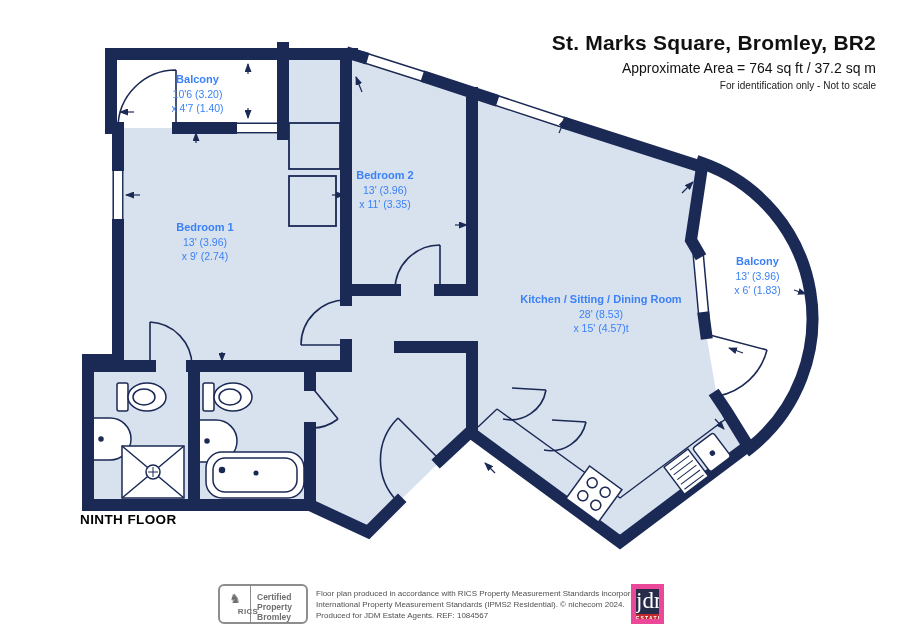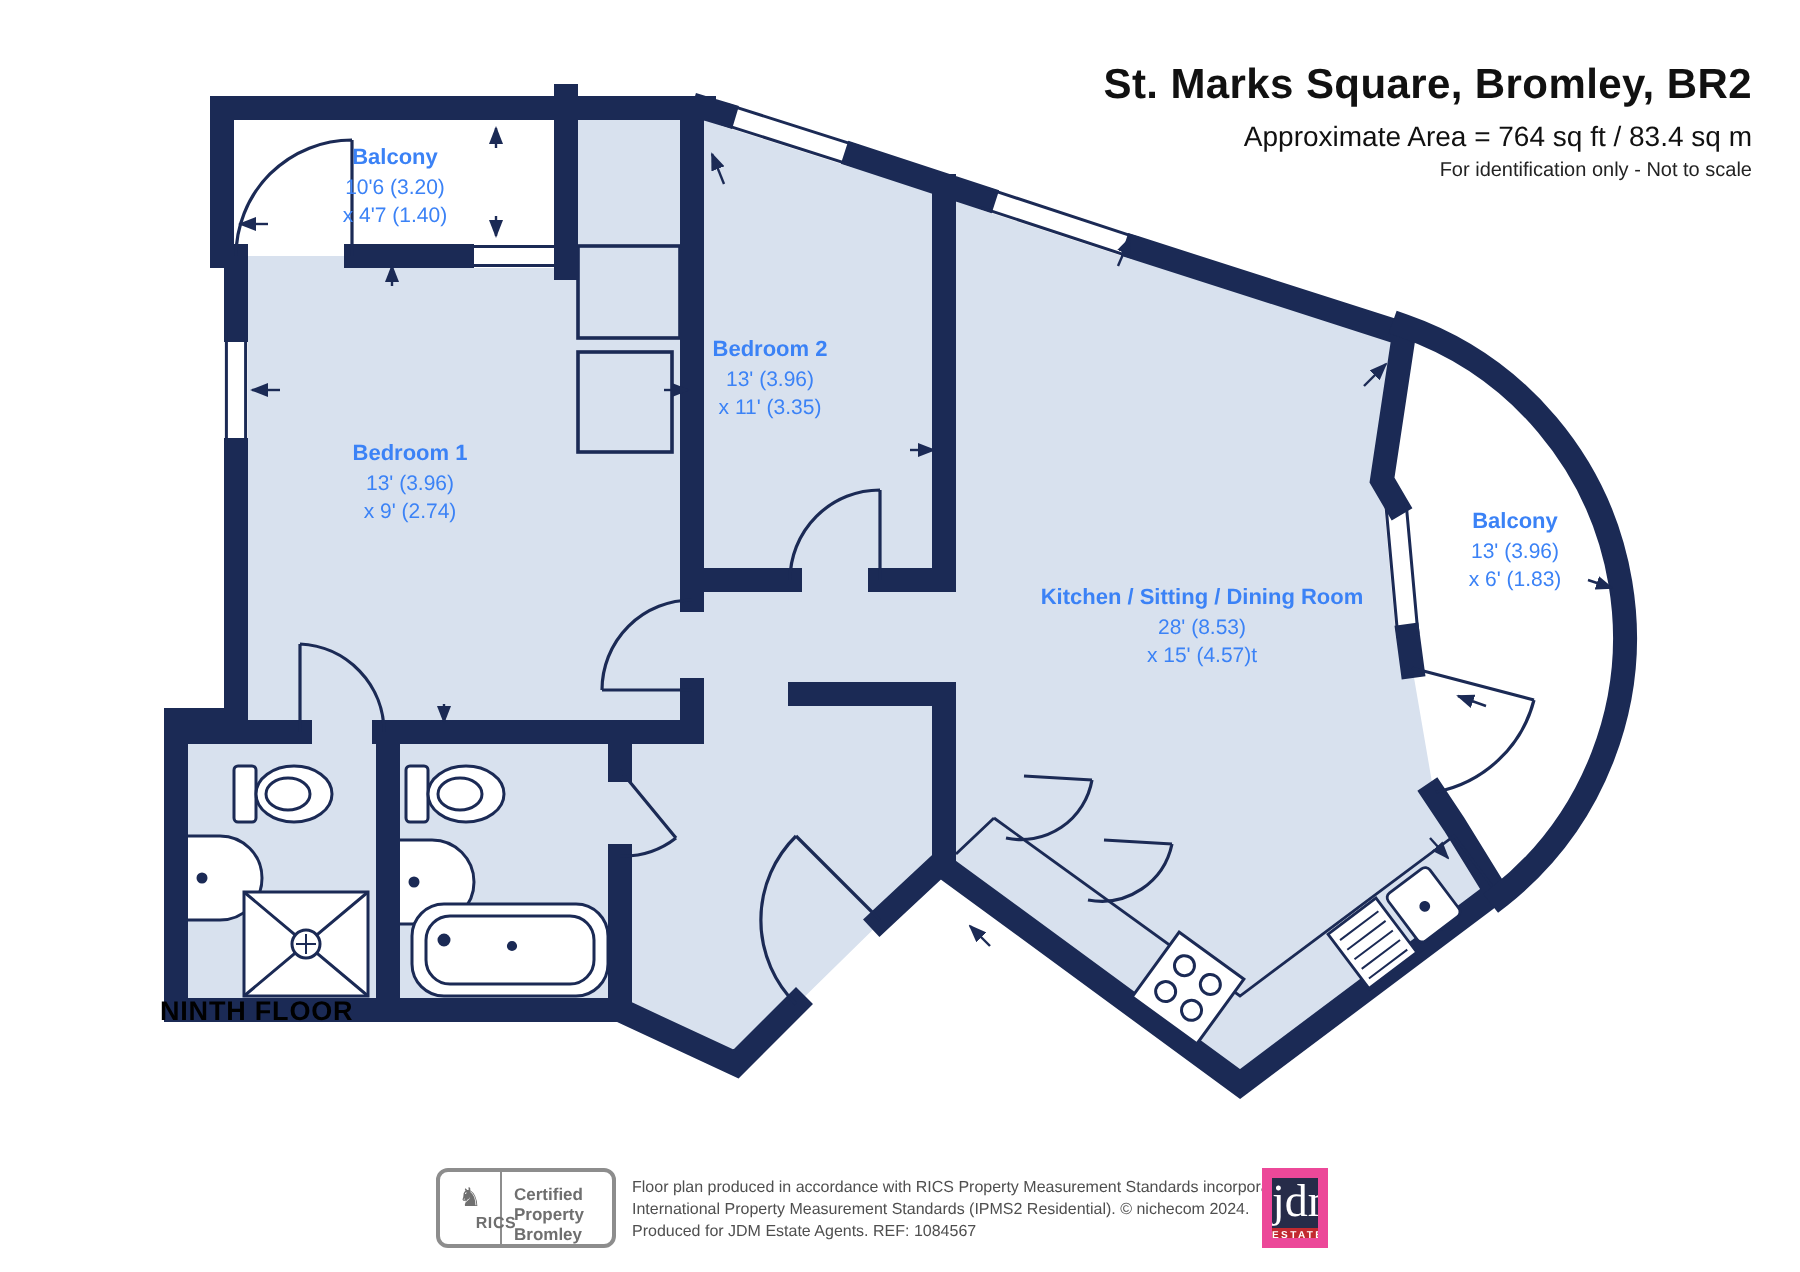--- a/index.html
+++ b/index.html
@@ -15,21 +15,21 @@
   .hdr .area{font-size:14px;font-weight:500;margin-top:5px;}
   .hdr .note{font-size:10px;margin-top:4px;color:#222;}
 
   .room-label{
     position:absolute;text-align:center;color:#3b82f6;line-height:14.5px;
     display:flex;flex-direction:column;pointer-events:none;
   }
   .room-label .rname{font-weight:bold;font-size:11px;}
   .room-label .rdim{font-size:10.5px;}
 
-  .floor-label{position:absolute;left:80px;top:498px;font-size:13.5px;font-weight:bold;color:#000;letter-spacing:.4px;}
+  .floor-label{position:absolute;left:80px;top:512px;font-size:13.5px;font-weight:bold;color:#000;letter-spacing:.4px;}
 
   
   .rics-badge{
     position:absolute;left:218px;top:584px;width:90px;height:40px;box-sizing:border-box;
     border:2px solid #8d8d8d;border-radius:6px;display:flex;align-items:stretch;color:#6f6f6f;background:#fff;
   }
   .rics-left{width:30px;display:flex;flex-direction:column;align-items:center;justify-content:center;border-right:1.5px solid #8d8d8d;}
   .rics-lion{font-size:13px;line-height:13px;}
   .rics-brand{font-size:8px;font-weight:bold;letter-spacing:.3px;margin-top:2px;padding-left:26px;}
   .rics-right{flex:1;display:flex;flex-direction:column;justify-content:flex-end;padding-left:6px;}
@@ -184,21 +184,21 @@
       <path d="M682,193 L693,182" marker-end="url(#arr)"></path>
       <path d="M794,290 L806,294" marker-end="url(#arr)"></path>
       <path d="M743,353 L729,348" marker-end="url(#arr)"></path>
       <path d="M715,419 L724,429" marker-end="url(#arr)"></path>
       <path d="M495,473 L485,463" marker-end="url(#arr)"></path>
     </g>
   </svg>
 
   <div class="hdr">
     <div class="title">St. Marks Square, Bromley, BR2</div>
-    <div class="area">Approximate Area = 764 sq ft / 83.4 sq m</div>
+    <div class="area">Approximate Area = 764 sq ft / 37.2 sq m</div>
     <div class="note">For identification only - Not to scale</div>
   </div>
 
   <div class="room-label" style="left:130px;top:72px;width:135px;">
     <span class="rname">Balcony</span>
     <span class="rdim">10'6 (3.20)</span>
     <span class="rdim">x 4'7 (1.40)</span>
   </div>
   <div class="room-label" style="left:135px;top:220px;width:140px;">
     <span class="rname">Bedroom 1</span>

